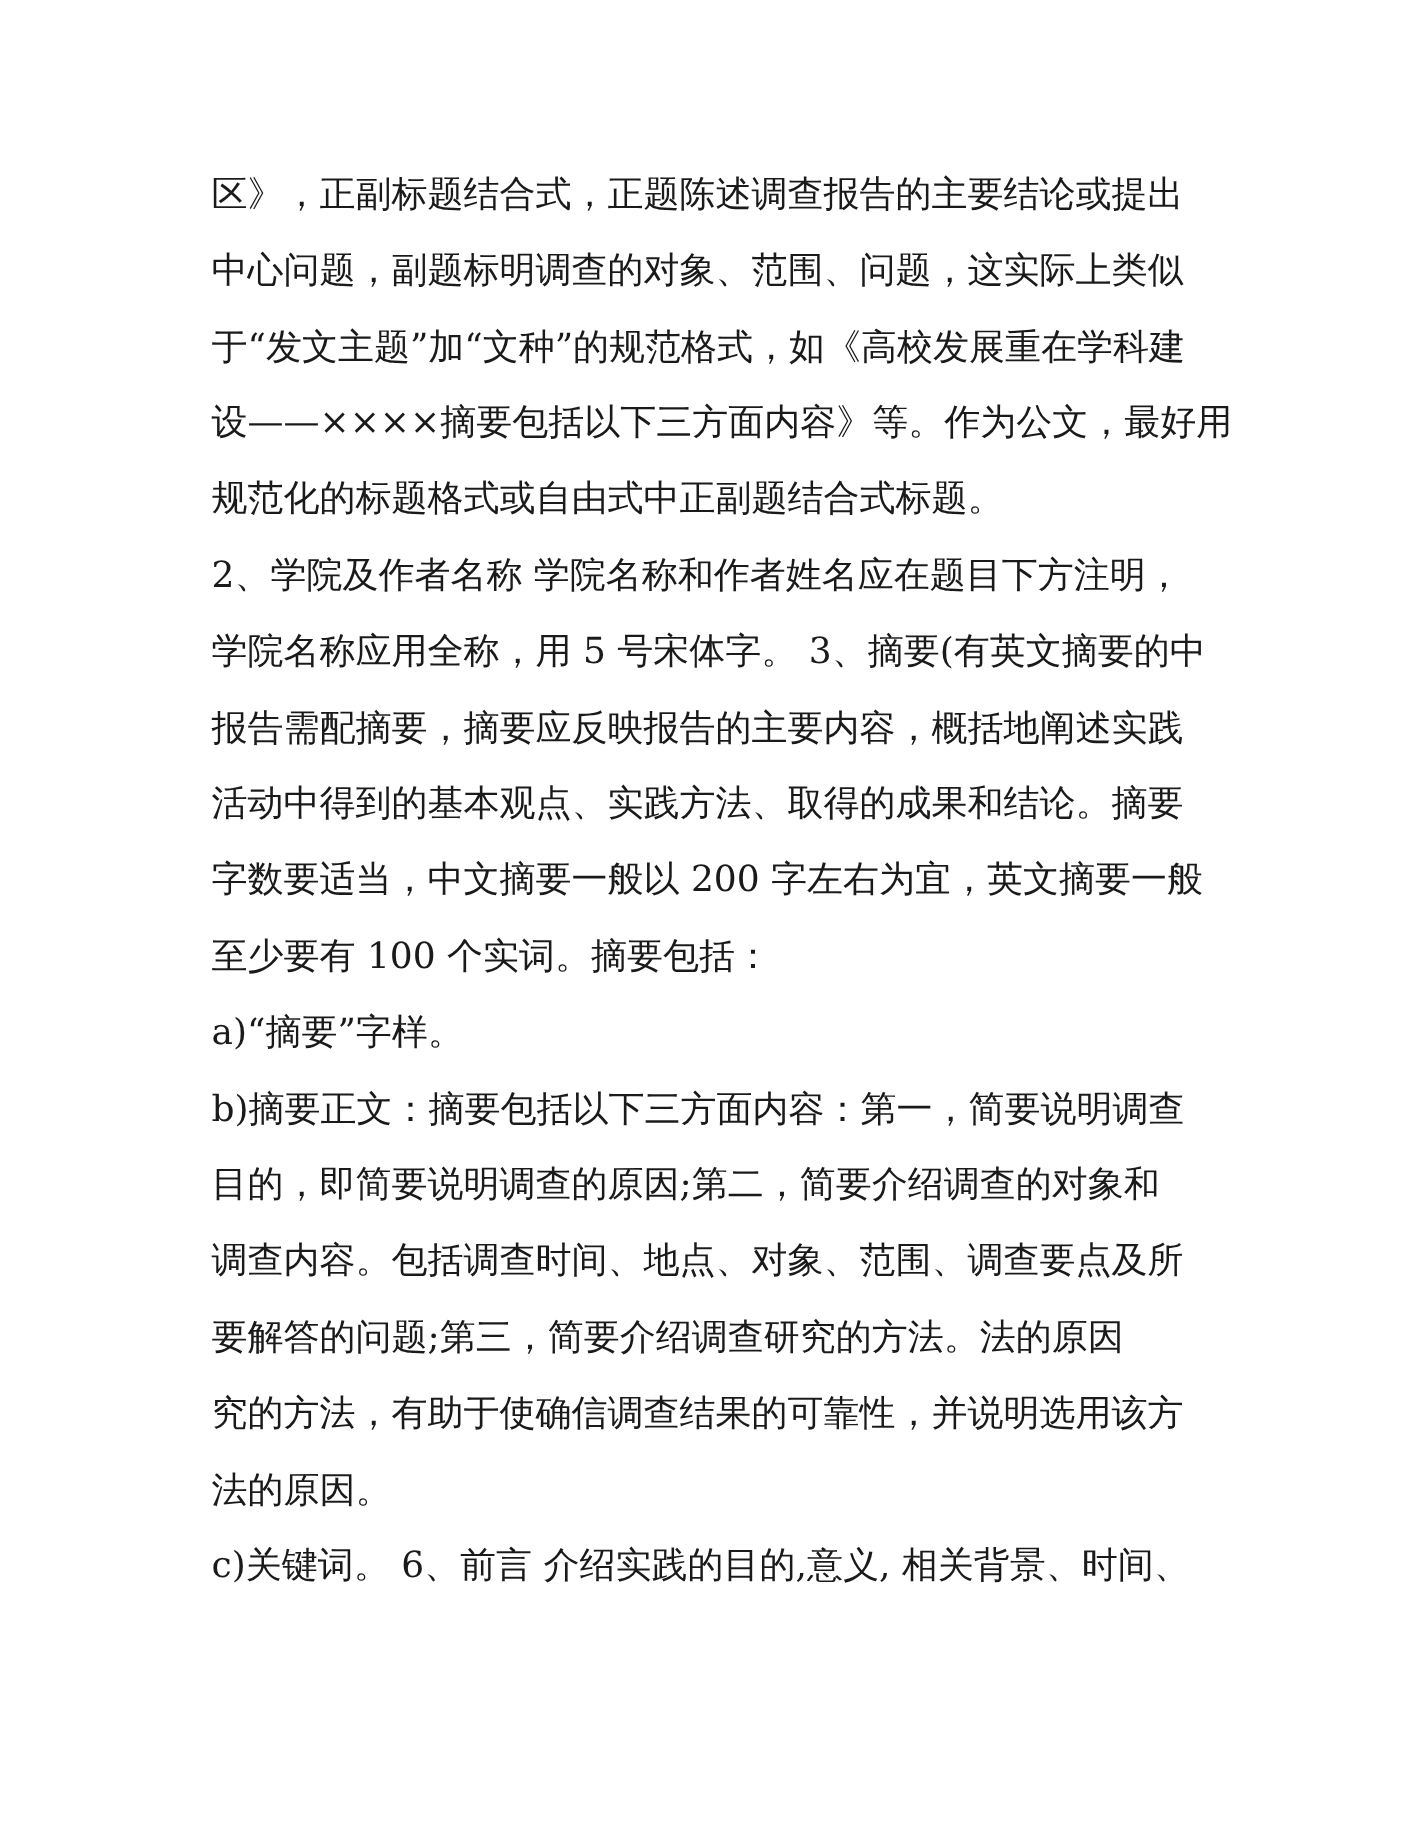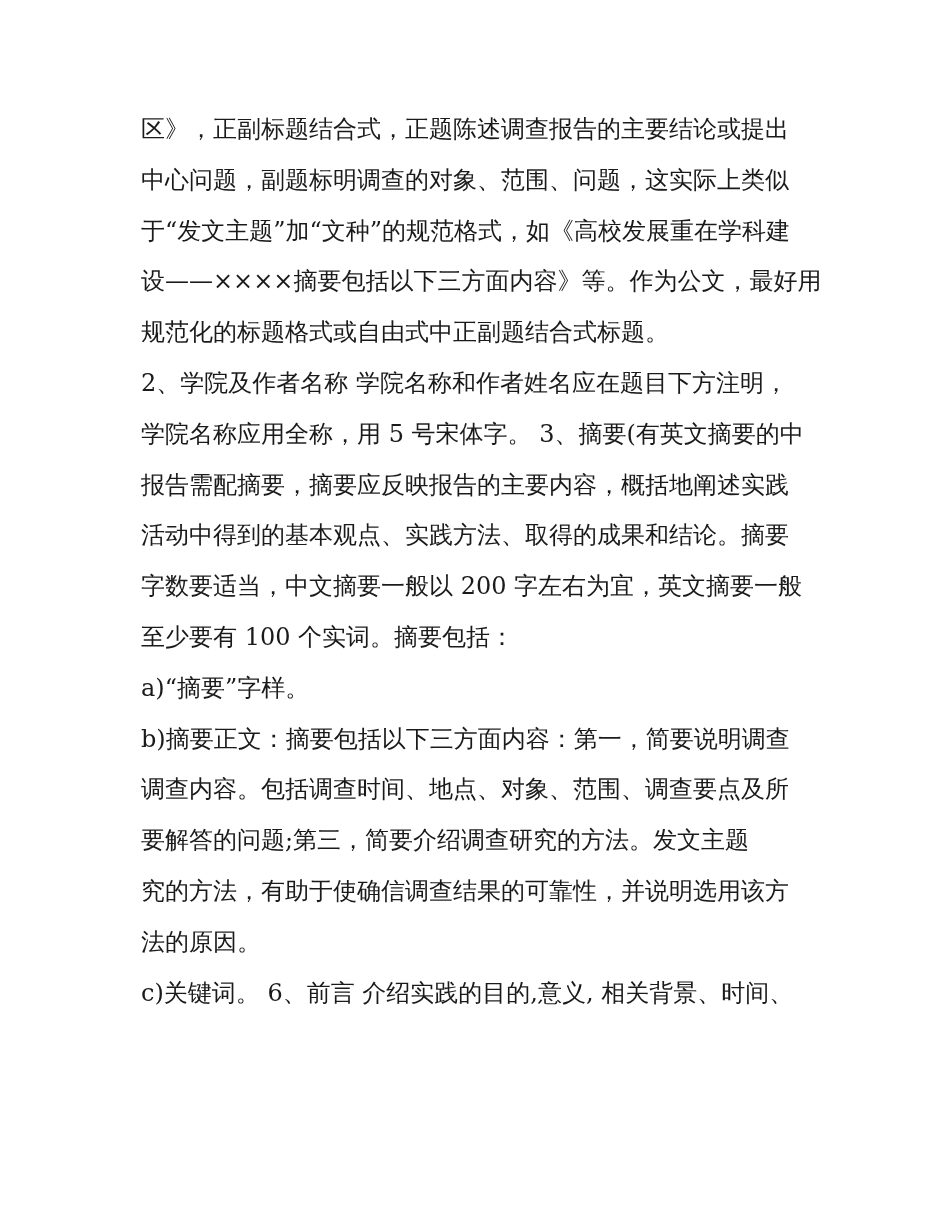--- a/index.html
+++ b/index.html
@@ -49,19 +49,20 @@
     <div class="line">设——××××摘要包括以下三方面内容》等。作为公文，最好用</div>
     <div class="line">规范化的标题格式或自由式中正副题结合式标题。</div>
     <div class="line">2、学院及作者名称 学院名称和作者姓名应在题目下方注明，</div>
     <div class="line">学院名称应用全称，用 5 号宋体字。 3、摘要(有英文摘要的中</div>
     <div class="line">报告需配摘要，摘要应反映报告的主要内容，概括地阐述实践</div>
     <div class="line">活动中得到的基本观点、实践方法、取得的成果和结论。摘要</div>
     <div class="line">字数要适当，中文摘要一般以 200 字左右为宜，英文摘要一般</div>
     <div class="line">至少要有 100 个实词。摘要包括：</div>
     <div class="line">a)“摘要”字样。</div>
     <div class="line">b)摘要正文：摘要包括以下三方面内容：第一，简要说明调查</div>
+    <div class="line">目的，即简要说明调查的原因;第二，简要介绍调查的对象和</div>
     <div class="line">调查内容。包括调查时间、地点、对象、范围、调查要点及所</div>
-    <div class="line">要解答的问题;第三，简要介绍调查研究的方法。发文主题</div>
+    <div class="line">要解答的问题;第三，简要介绍调查研究的方法。法的原因</div>
     <div class="line">究的方法，有助于使确信调查结果的可靠性，并说明选用该方</div>
     <div class="line">法的原因。</div>
     <div class="line">c)关键词。 6、前言 介绍实践的目的,意义, 相关背景、时间、</div>
   </div>
 </div>
 
 </body></html>

